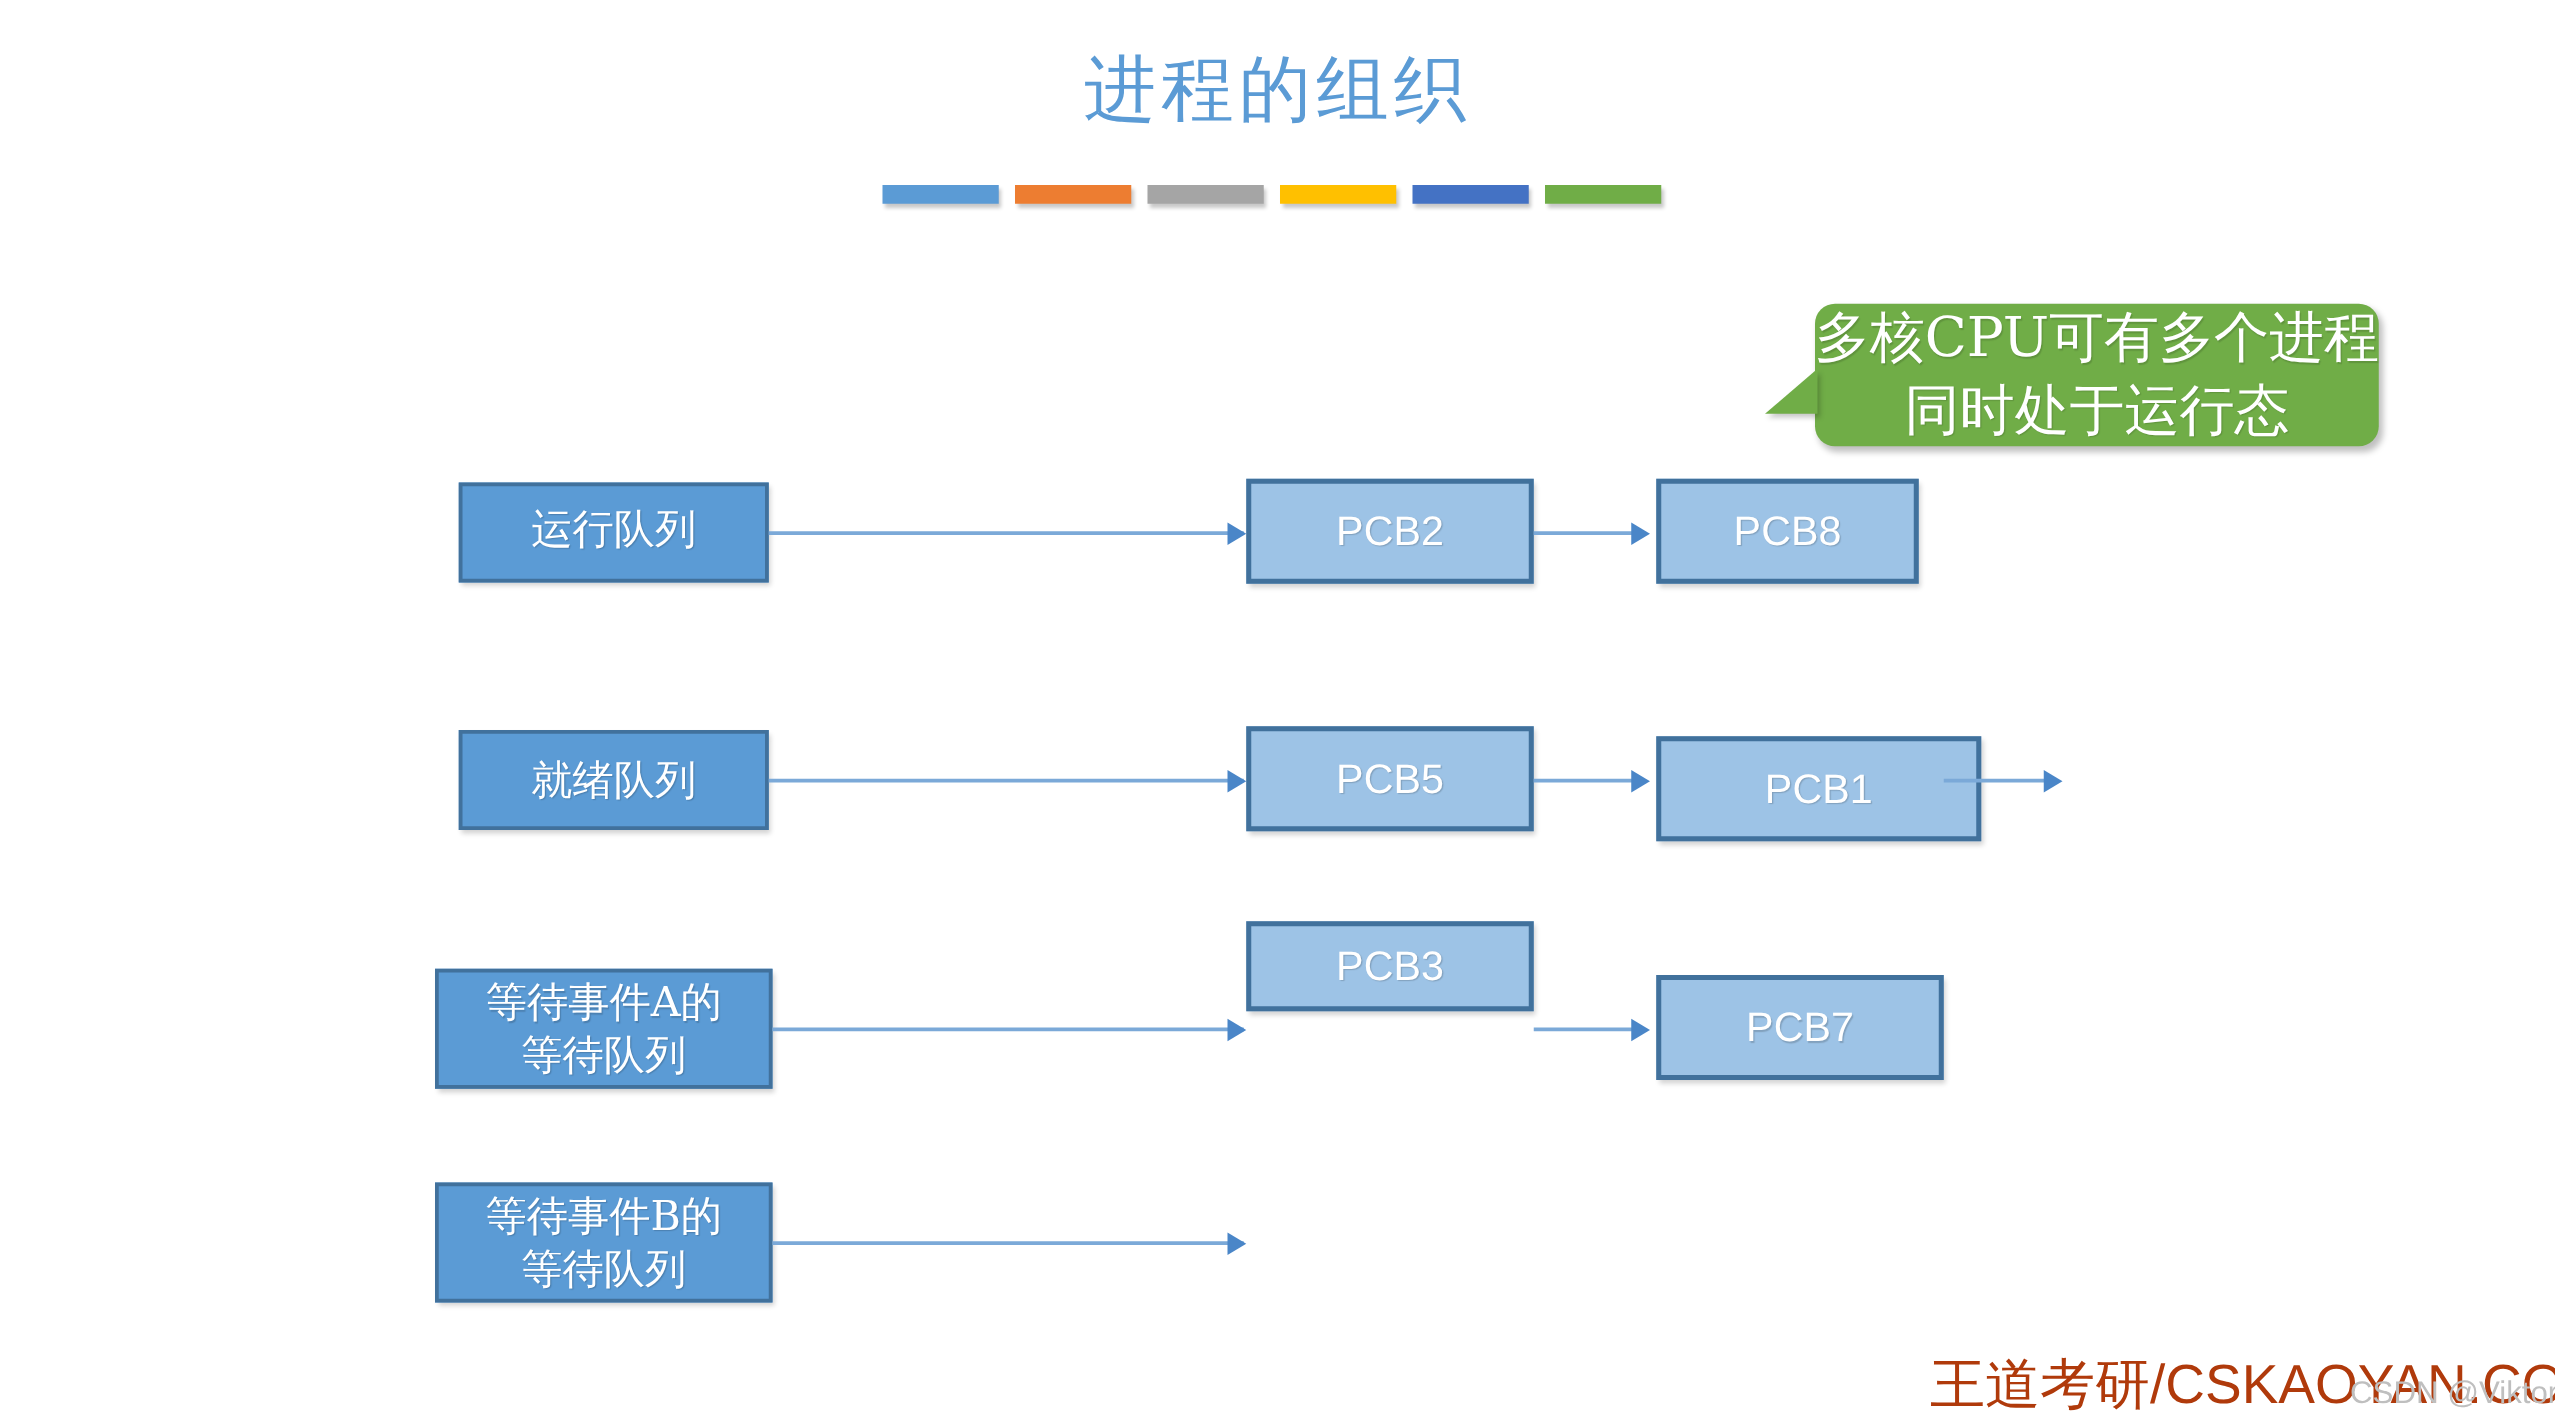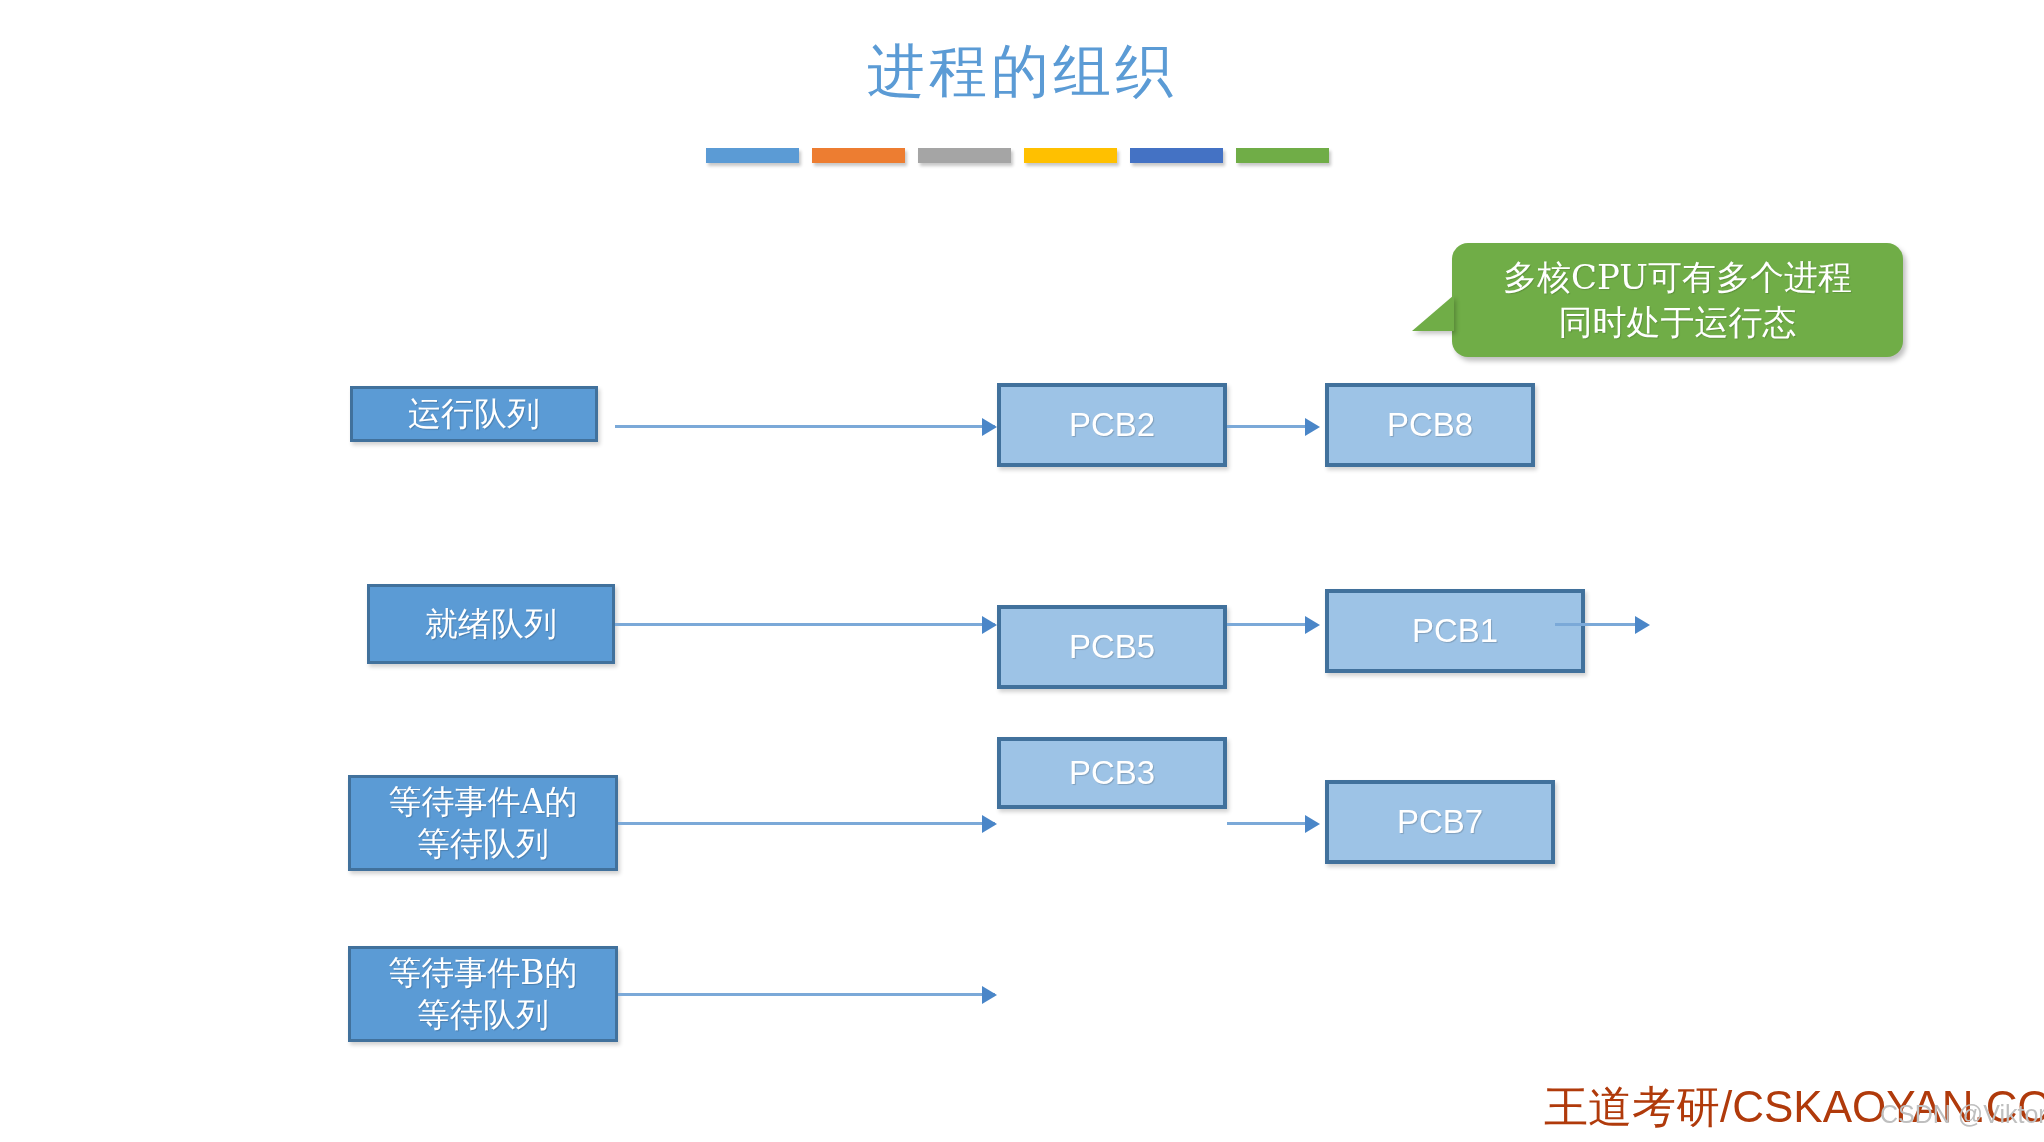--- a/index.html
+++ b/index.html
@@ -62,21 +62,21 @@
     position: absolute;
     left: 0;
     top: 0;
     width: 451px;
     height: 114px;
     display: flex;
     flex-direction: column;
     align-items: center;
     justify-content: center;
     font-family: "DejaVu Serif", "Liberation Serif", serif;
-    font-size: 34px;
+    font-size: 44px;
     color: #ffffff;
     line-height: 1.32;
     text-shadow: 1px 1px 1px rgba(0,0,0,0.15);
     white-space: nowrap;
     text-align: center;
   }
   #callout-tail {
     position: absolute;
     left: -40px;
     top: 52px;
@@ -168,21 +168,21 @@
   </div>
 
   <div id="callout">
     <div id="callout-tail"></div>
     <div id="callout-text">
       <span>多核CPU可有多个进程</span>
       <span>同时处于运行态</span>
     </div>
   </div>
 
-  <div class="queue-box" style="left:350px; top:386px; width:248px; height:56px;">
+  <div class="queue-box" style="left:367px; top:386px; width:248px; height:80px;font-family:Liberation Mono, monospace;">
     <span>运行队列</span>
   </div>
   <div class="connector" style="left:615px; top:425px; width:380px;"></div>
   <div class="arrow-head" style="left:982px; top:418px;"></div>
 
   <div class="pcb-box" style="left:997px; top:383px; width:230px; height:84px;">
     <span>PCB2</span>
   </div>
   <div class="connector" style="left:1227px; top:425px; width:88px;"></div>
   <div class="arrow-head" style="left:1305px; top:418px;"></div>
@@ -190,21 +190,21 @@
   <div class="pcb-box" style="left:1325px; top:383px; width:210px; height:84px;">
     <span>PCB8</span>
   </div>
 
   <div class="queue-box" style="left:367px; top:584px; width:248px; height:80px;">
     <span>就绪队列</span>
   </div>
   <div class="connector" style="left:615px; top:623px; width:380px;"></div>
   <div class="arrow-head" style="left:982px; top:616px;"></div>
 
-  <div class="pcb-box" style="left:997px; top:581px; width:230px; height:84px;margin-top:24px;">
+  <div class="pcb-box" style="left:997px; top:581px; width:230px; height:84px;">
     <span>PCB5</span>
   </div>
   <div class="connector" style="left:1227px; top:623px; width:88px;"></div>
   <div class="arrow-head" style="left:1305px; top:616px;"></div>
 
   <div class="pcb-box" style="left:1325px; top:589px; width:260px; height:84px;">
     <span>PCB1</span>
   </div>
   <div class="connector" style="left:1555px; top:623px; width:90px;"></div>
   <div class="arrow-head" style="left:1635px; top:616px;"></div>

